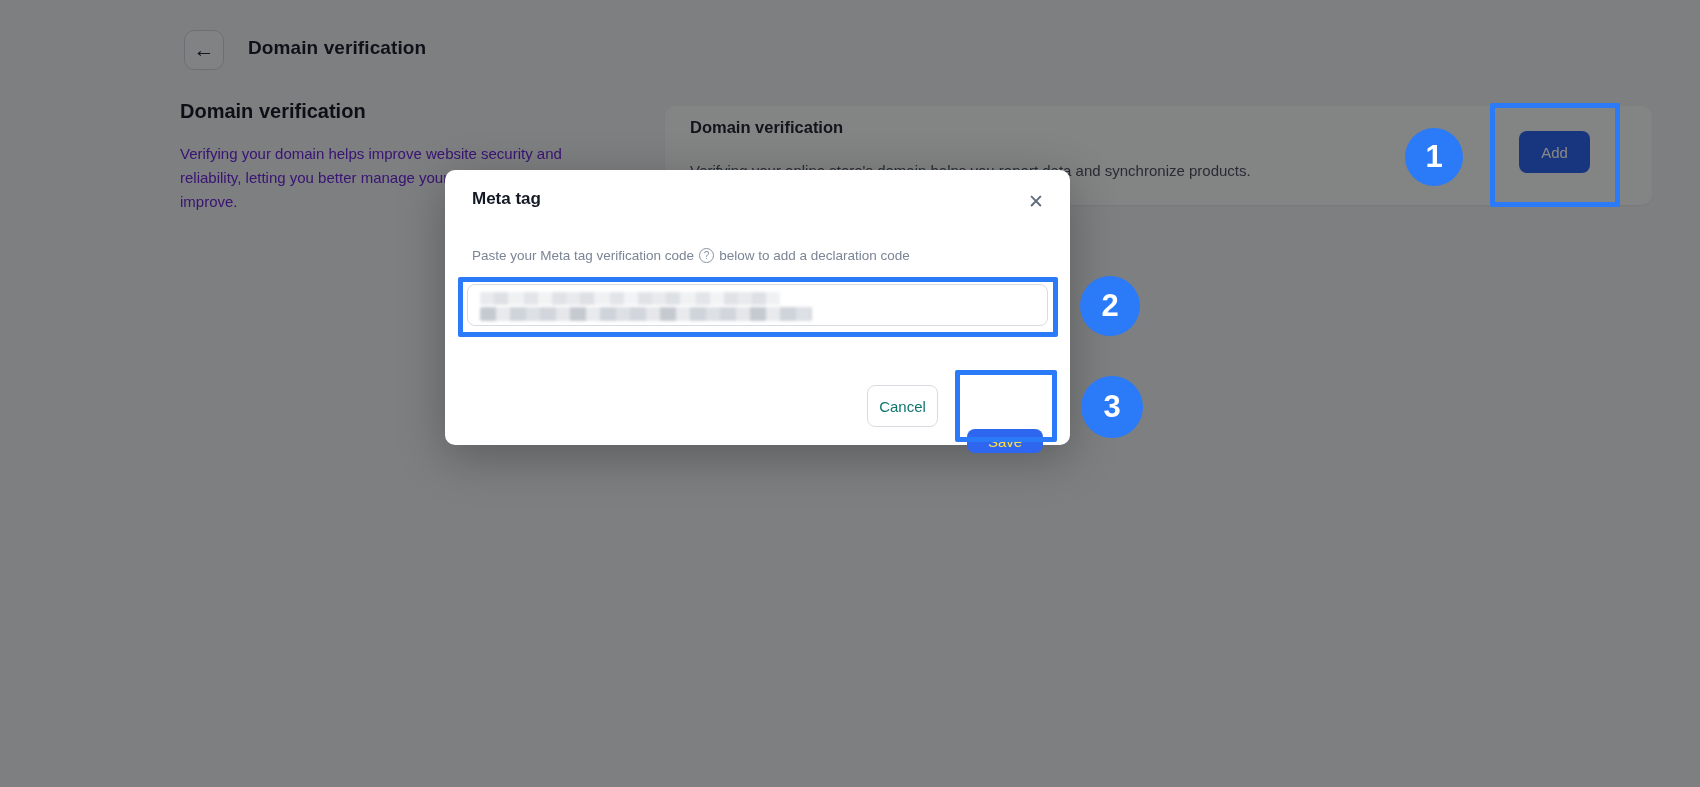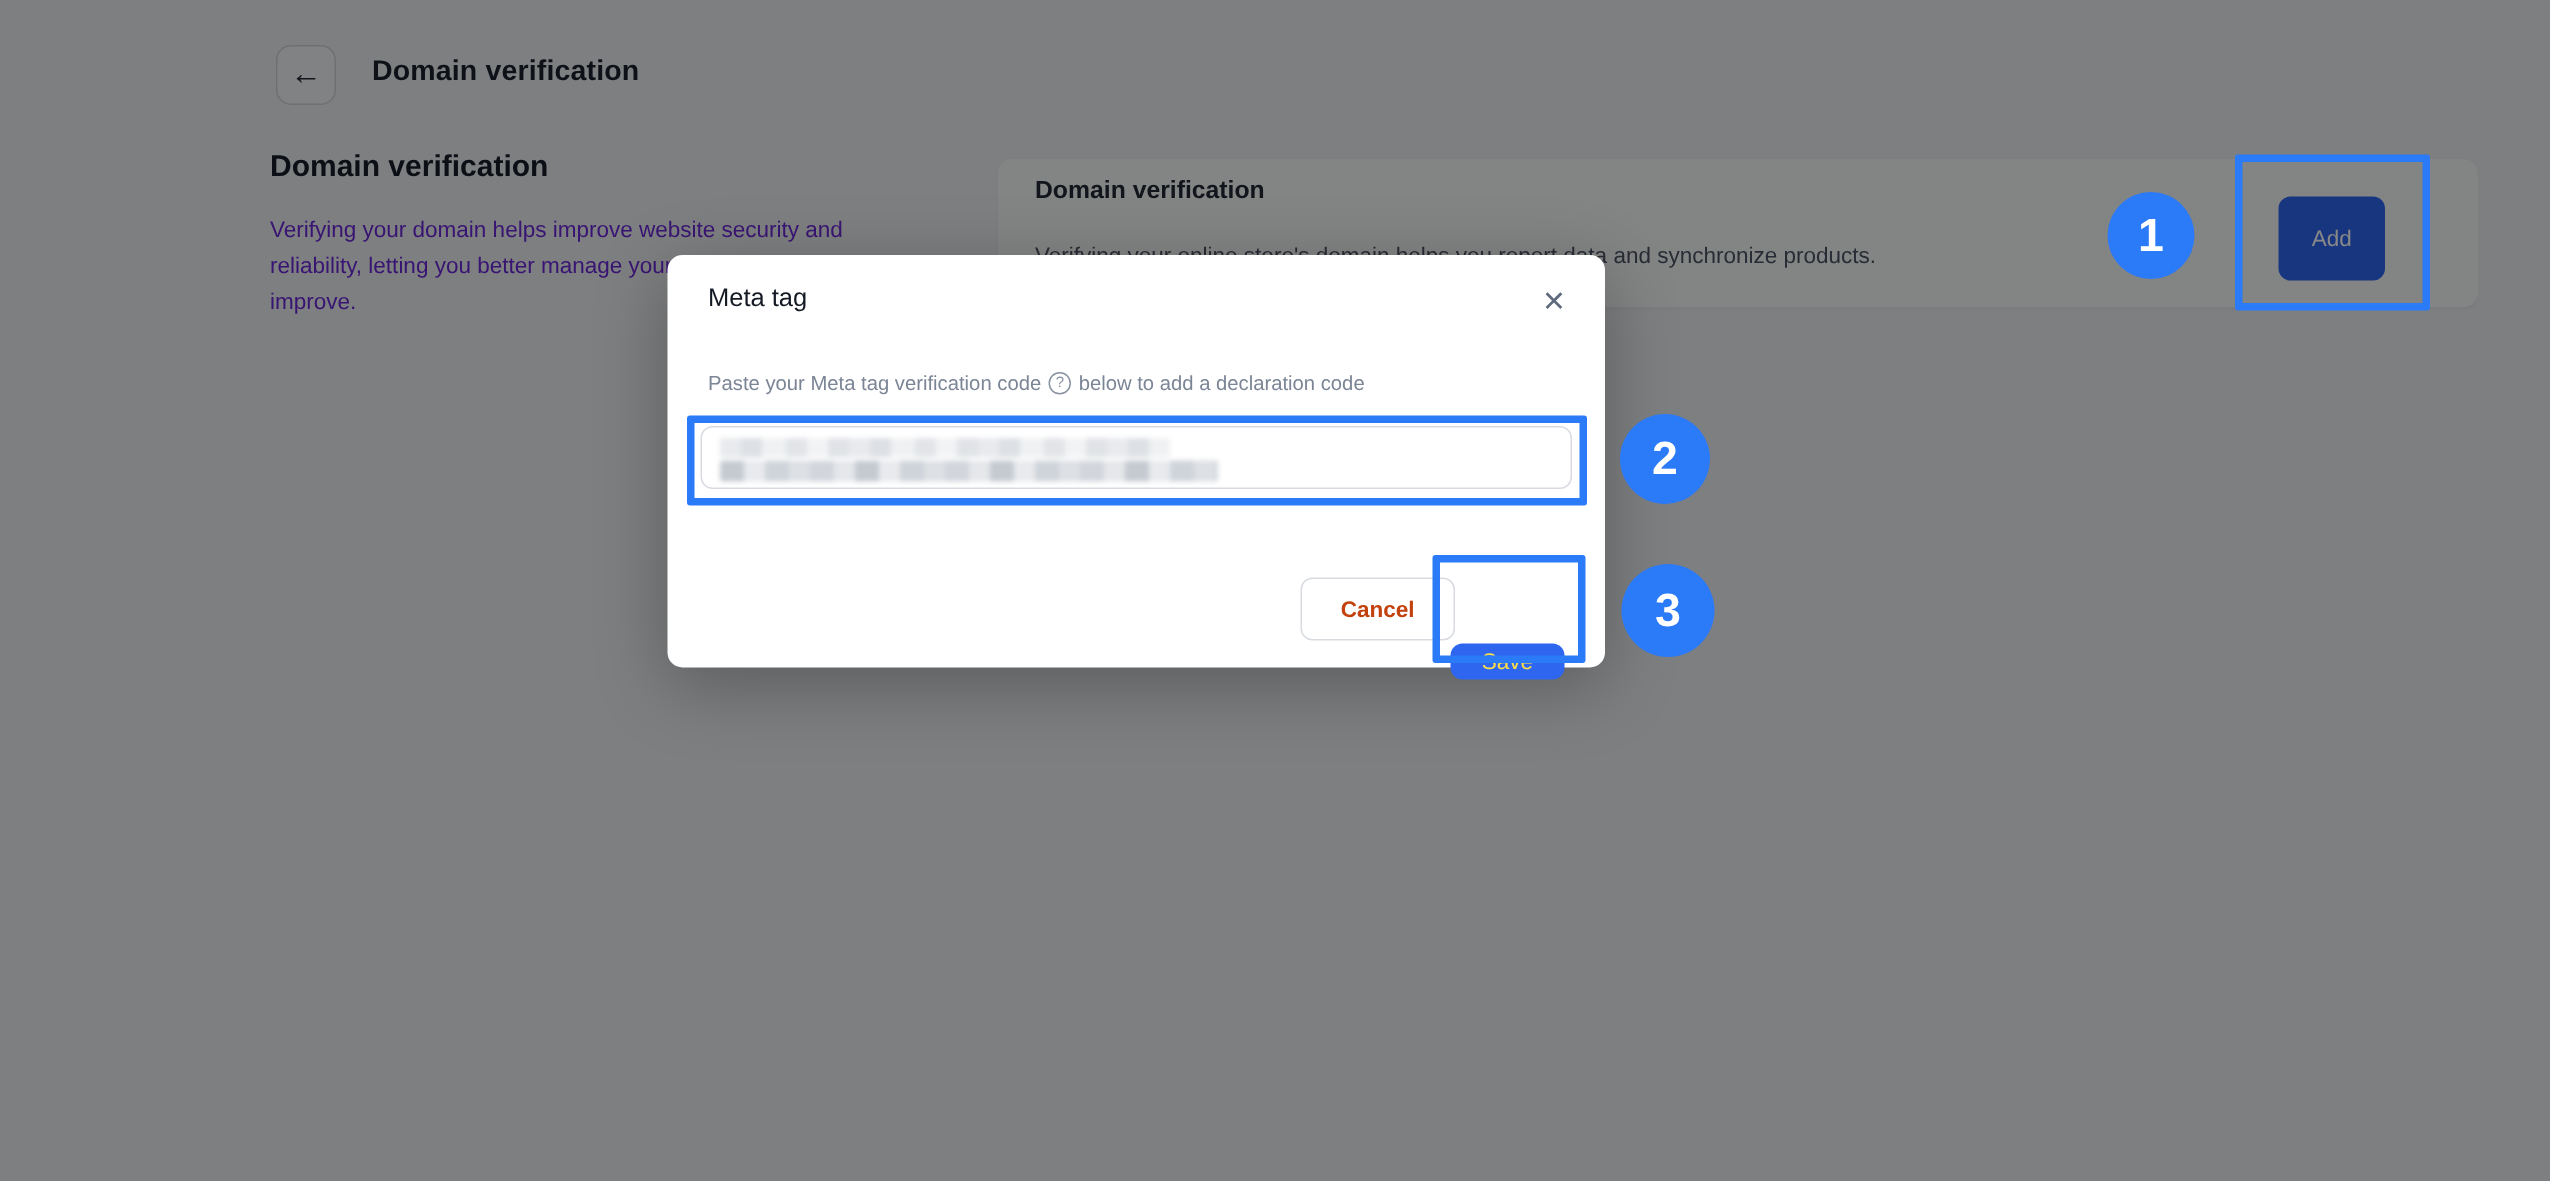--- a/index.html
+++ b/index.html
@@ -41,38 +41,38 @@
   }
   .card-heading {
     position: absolute; left: 25px; top: 12px;
     font-size: 16.5px; font-weight: 700; color: #232a35;
   }
   .card-desc {
     position: absolute; left: 25px; top: 56px;
     font-size: 15px; color: #4c5463;
   }
   .add-btn {
-    position: absolute; left: 1519px; top: 131px; width: 71px; height: 56px;
+    position: absolute; left: 1519px; top: 131px; width: 71px; height: 42px;
     background: var(--primary-blue, #2e66f0); color: #fff;
     border: none; border-radius: 8px; font-size: 15px;
     font-family: "Liberation Sans", sans-serif; cursor: pointer;
   }
 
   
   .overlay { position: absolute; inset: 0; background: rgba(0,0,0,0.47); z-index: 10; }
 
   
   .modal {
     position: absolute; left: 445px; top: 170px; width: 625px; height: 275px;
     background: #ffffff; border-radius: 10px; z-index: 20;
     box-shadow: 0 12px 48px rgba(0,0,0,0.28);
   }
   .modal-title {
     position: absolute; left: 27px; top: 19px;
-    font-size: 17px; font-weight: 400; color: #141a24;
+    font-size: 17px; font-weight: 700; color: #141a24;
   }
   .modal-close {
     position: absolute; left: 578px; top: 18px; width: 26px; height: 26px;
     display: flex; align-items: center; justify-content: center;
     font-size: 19px; color: #5f6b7c; cursor: pointer; background: none; border: none;
     font-family: "Liberation Sans", sans-serif;
   }
   .modal-helper {
     position: absolute; left: 27px; top: 78px;
     font-size: 13.5px; color: #7b8595; display: flex; align-items: center; gap: 5px;
@@ -95,25 +95,24 @@
       #e3e5e9 0 14px, #d5d9de 14px 28px, #eceef0 28px 44px,
       #dbdee3 44px 58px, #f0f1f3 58px 72px, #d9dce1 72px 86px);
   }
   .blur-row.r2 {
     left: 12px; top: 22px; width: 332px; height: 14px;
     background: repeating-linear-gradient(90deg,
       #c5cad1 0 16px, #e8eaed 16px 30px, #cfd4da 30px 46px,
       #dde0e4 46px 60px, #d2d6dc 60px 76px, #e5e7ea 76px 90px);
   }
   .btn-row-cancel {
-    position: absolute; left: 422px; top: 215px; width: 103px; height: 42px;
+    position: absolute; left: 422px; top: 215px; width: 71px; height: 42px;
     background: #fff; border: 1px solid #d8dbe0; border-radius: 8px;
-    font-size: 15px; color: #c2410c; cursor: pointer;
+    font-size: 15px; color: #0f766e; cursor: pointer;
     font-family: "Liberation Sans", sans-serif;
-    font-weight: bold;
   }
   .btn-row-save {
     position: absolute; left: 522px; top: 215px; width: 76px; height: 24px;
     background: var(--primary-blue, #2e66f0); border: none; border-radius: 8px;
     font-size: 15px; color: #fde047; cursor: pointer;
     font-family: "Liberation Sans", sans-serif;
     margin-top: 44px;
   }
 
   

